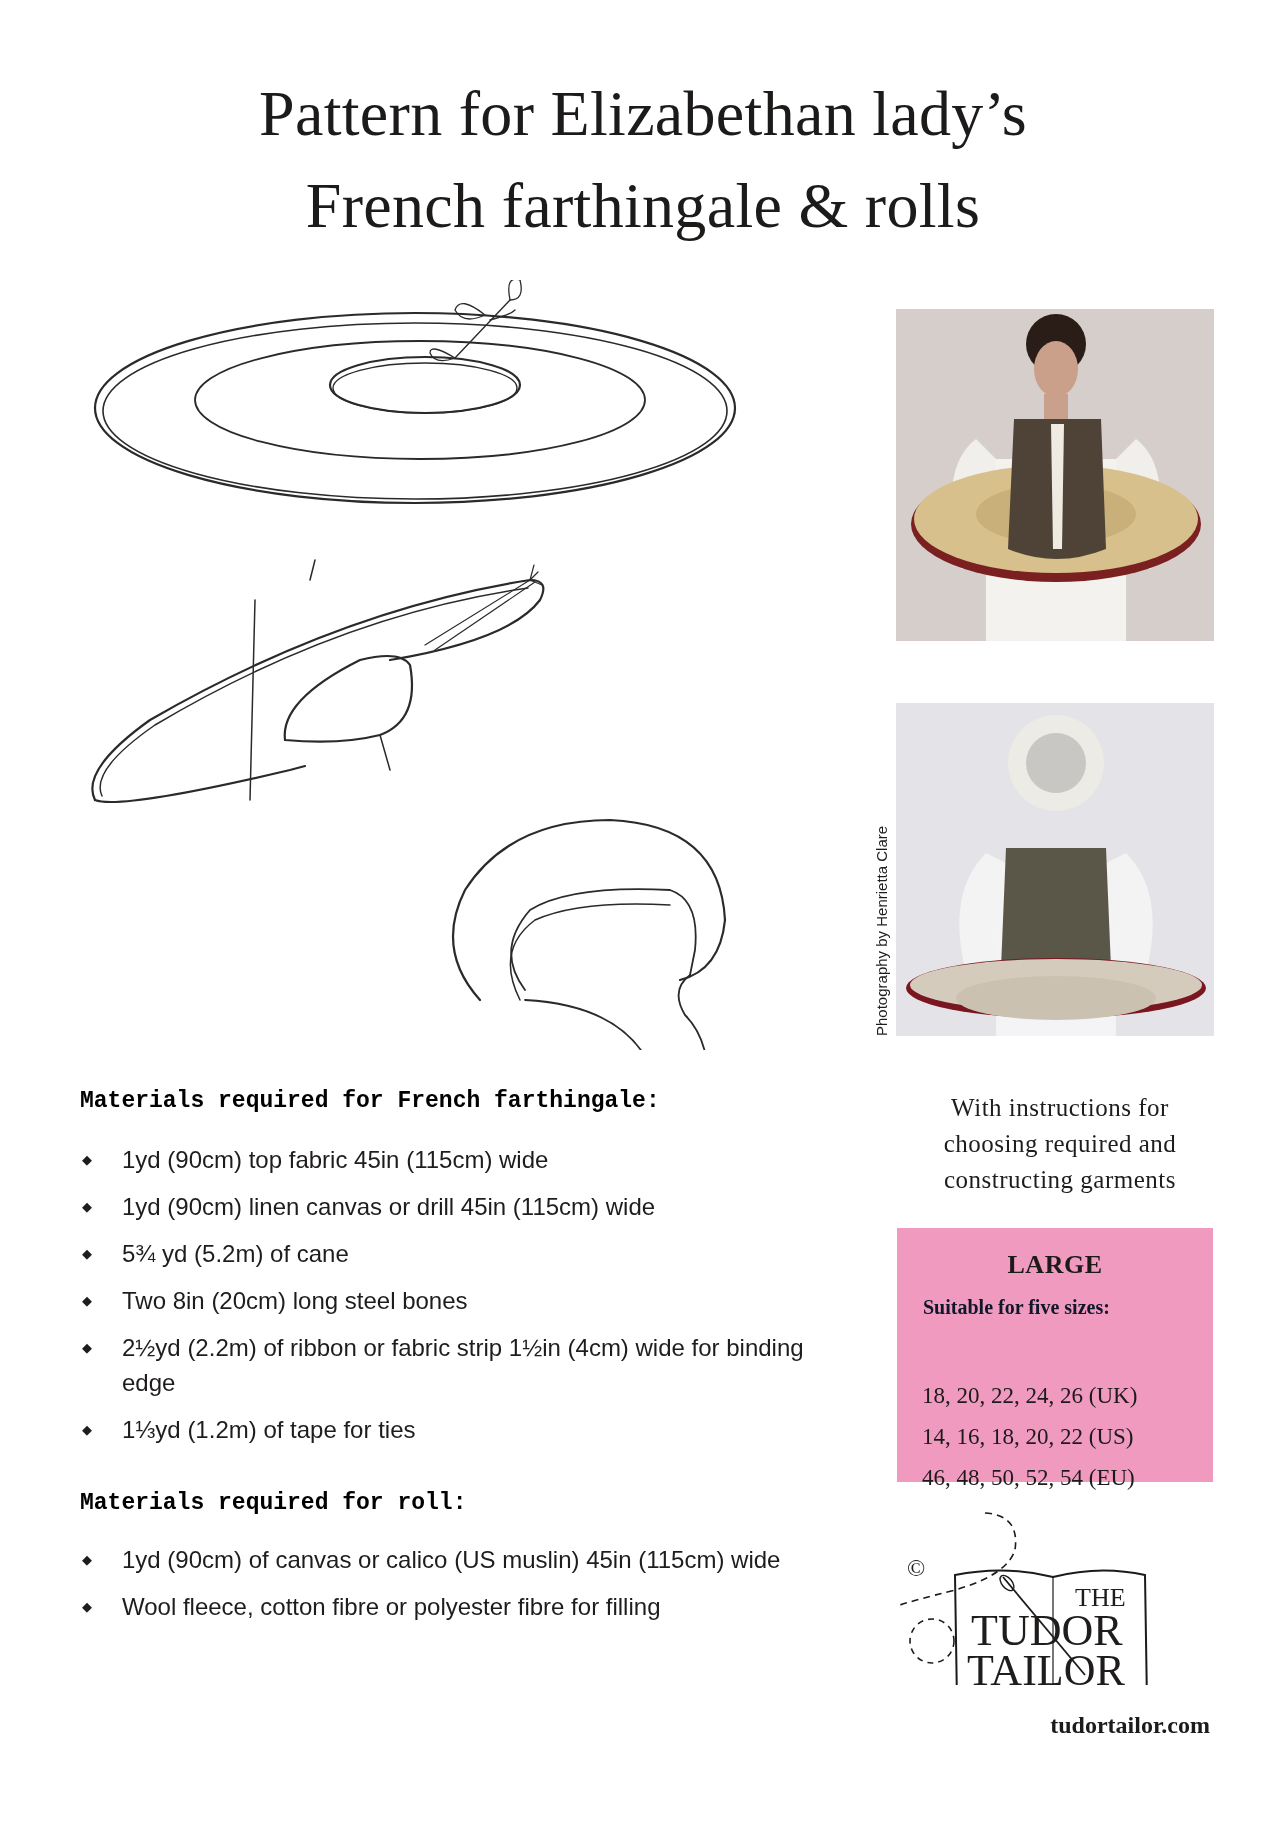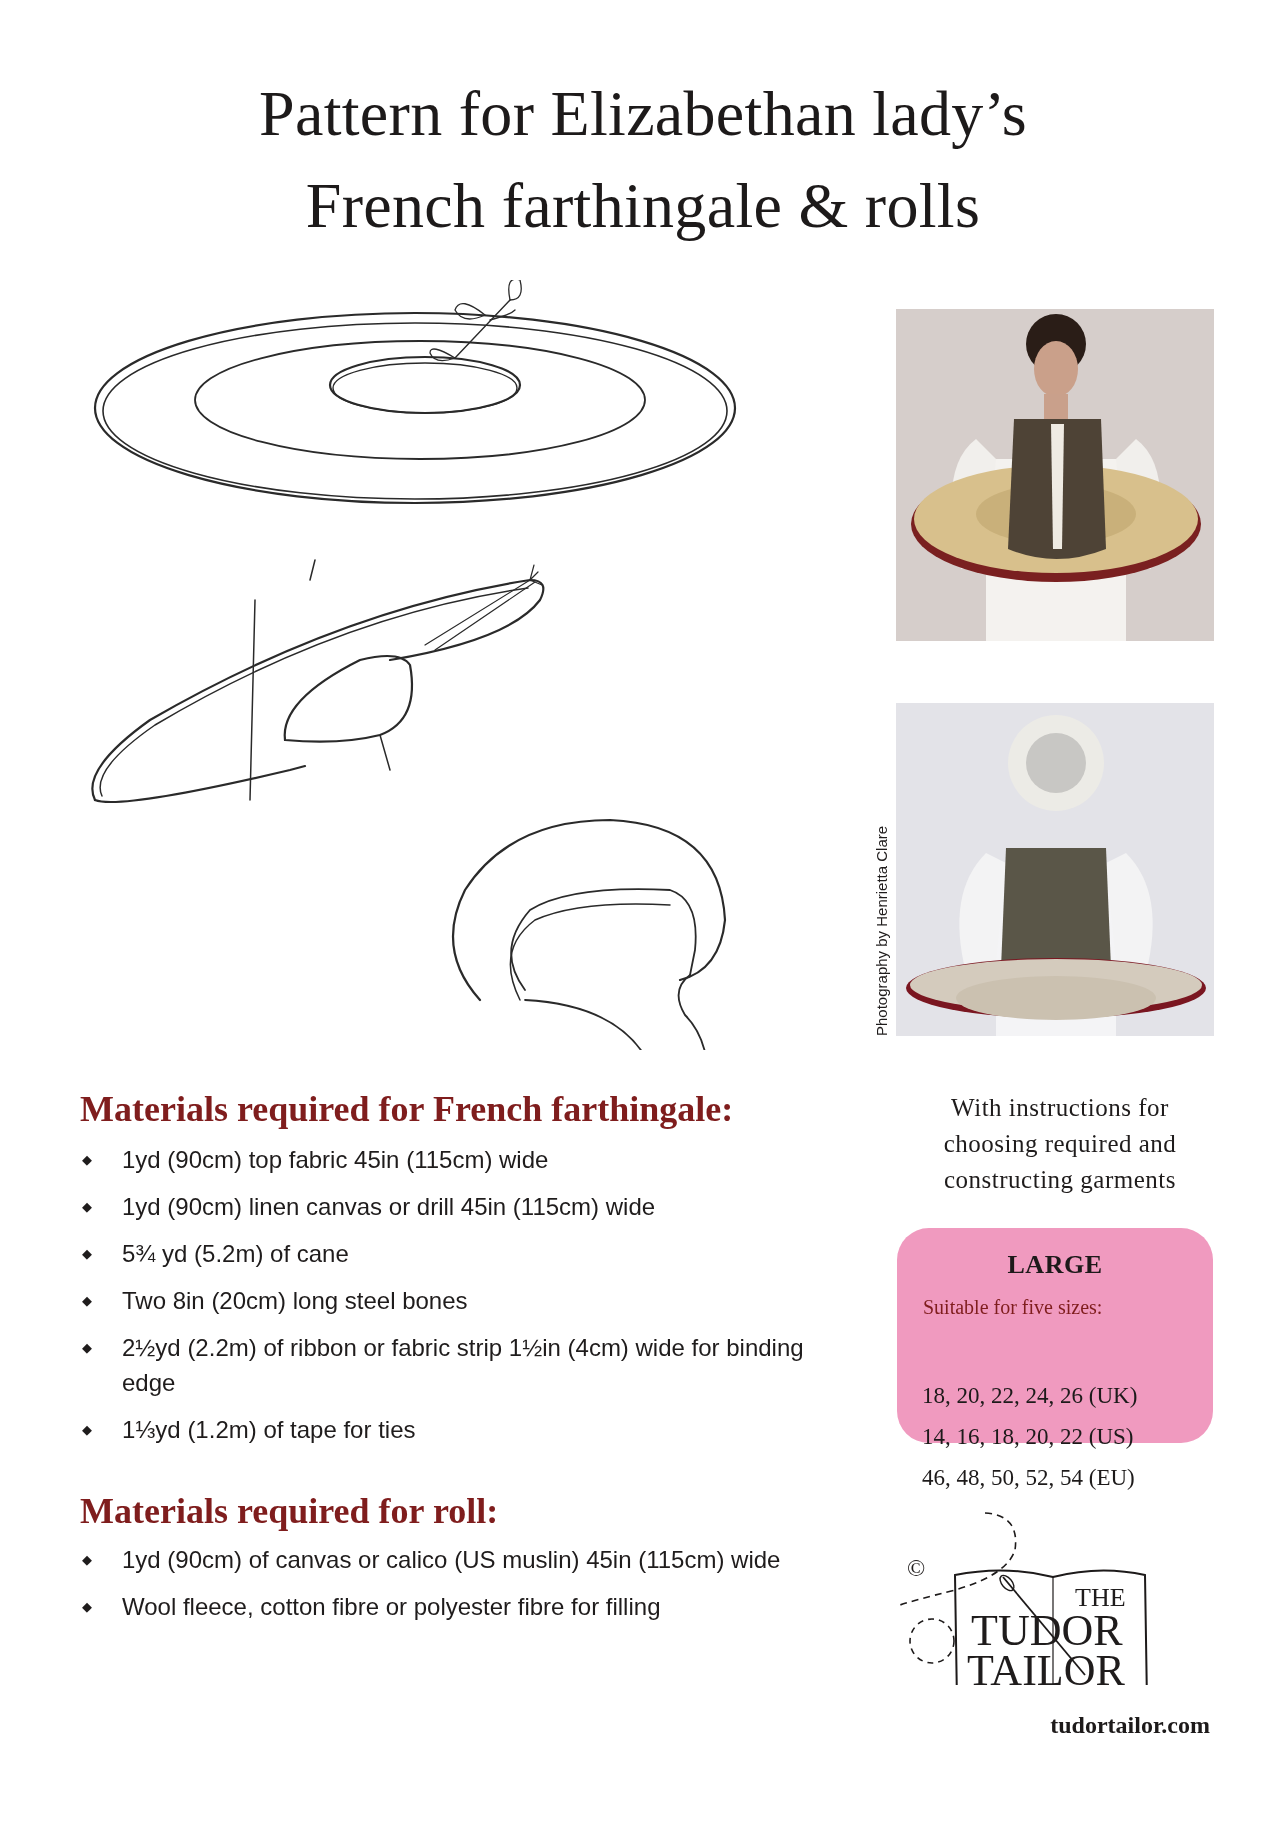--- a/index.html
+++ b/index.html
@@ -16,30 +16,30 @@
 
   .photo { position: absolute; overflow: hidden; }
   .photo-front { left: 896px; top: 309px; width: 318px; height: 332px; background: #d6cecb; }
   .photo-back { left: 896px; top: 703px; width: 318px; height: 333px; background: #e3e3e8; }
 
   .credit {
     position: absolute; left: 873px; top: 1036px; transform-origin: 0 0; transform: rotate(-90deg);
     font-size: 15px; white-space: nowrap; color: #1f1c1c;
   }
 
-  .section-h { position: absolute; left: 80px; font-size: 36px; font-weight: bold; color: #7f1d1d; }
+  .section-h { position: absolute; left: 80px; font-size: 23px; font-weight: bold; color: #000000; font-family: Liberation Mono, monospace; }
   .list { position: absolute; left: 80px; width: 780px; margin: 0; padding: 0; list-style: none; }
   .list li { position: relative; padding-left: 42px; font-size: 24px; line-height: 35px; margin-bottom: 12px; color: #1f1c1c; }
   .bullet { position: absolute; left: 2px; top: 0; font-size: 13px; line-height: 35px; }
 
   .instr { position: absolute; left: 890px; top: 1090px; width: 340px; text-align: center; font-size: 25px; line-height: 36px; color: #1f1c1c; letter-spacing: 0.5px; }
 
-  .size-box { position: absolute; left: 897px; top: 1228px; width: 316px; height: 215px; background: #f09abf; border-radius: 32px; }
+  .size-box { position: absolute; left: 897px; top: 1228px; width: 316px; height: 254px; background: #f09abf; }
   .size-title { position: absolute; left: 0; top: 22px; width: 100%; text-align: center; font-size: 26px; font-weight: bold; color: #1d1a1a; letter-spacing: 0.5px; }
-  .size-sub { position: absolute; left: 26px; top: 68px; font-size: 20px; font-weight: normal; color: #7f1d1d; }
+  .size-sub { position: absolute; left: 26px; top: 68px; font-size: 20px; font-weight: bold; color: #0f172a; }
   .size-line { position: absolute; left: 25px; font-size: 23px; color: #1d1a1a; margin-top: 43px; }
 
   .logo { position: absolute; left: 895px; top: 1505px; width: 260px; height: 180px; }
   .site { position: absolute; left: 890px; top: 1712px; width: 320px; text-align: right; font-size: 24px; font-weight: bold; color: #1d1a1a; }
 </style>
 </head>
 <body>
 
 <div class="title serif">
   <div>Pattern for Elizabethan lady’s</div>

